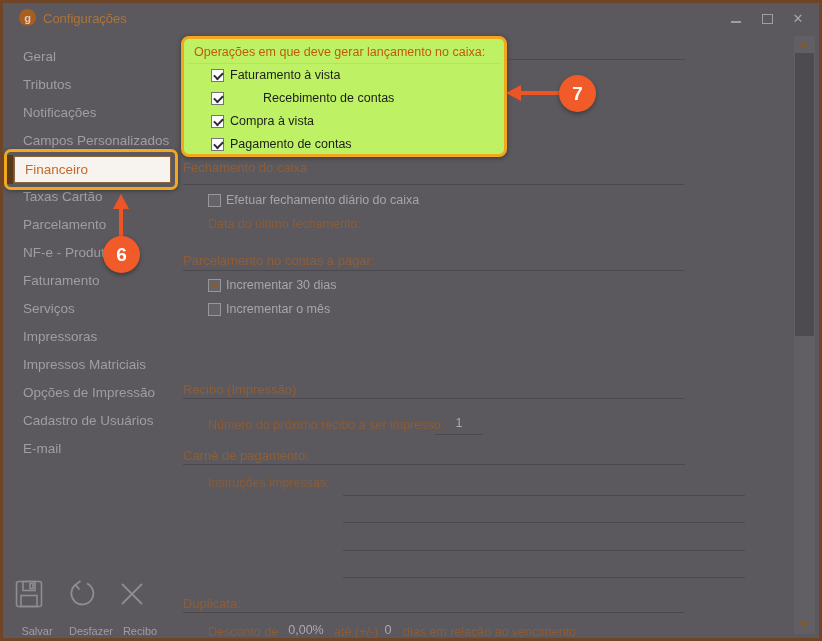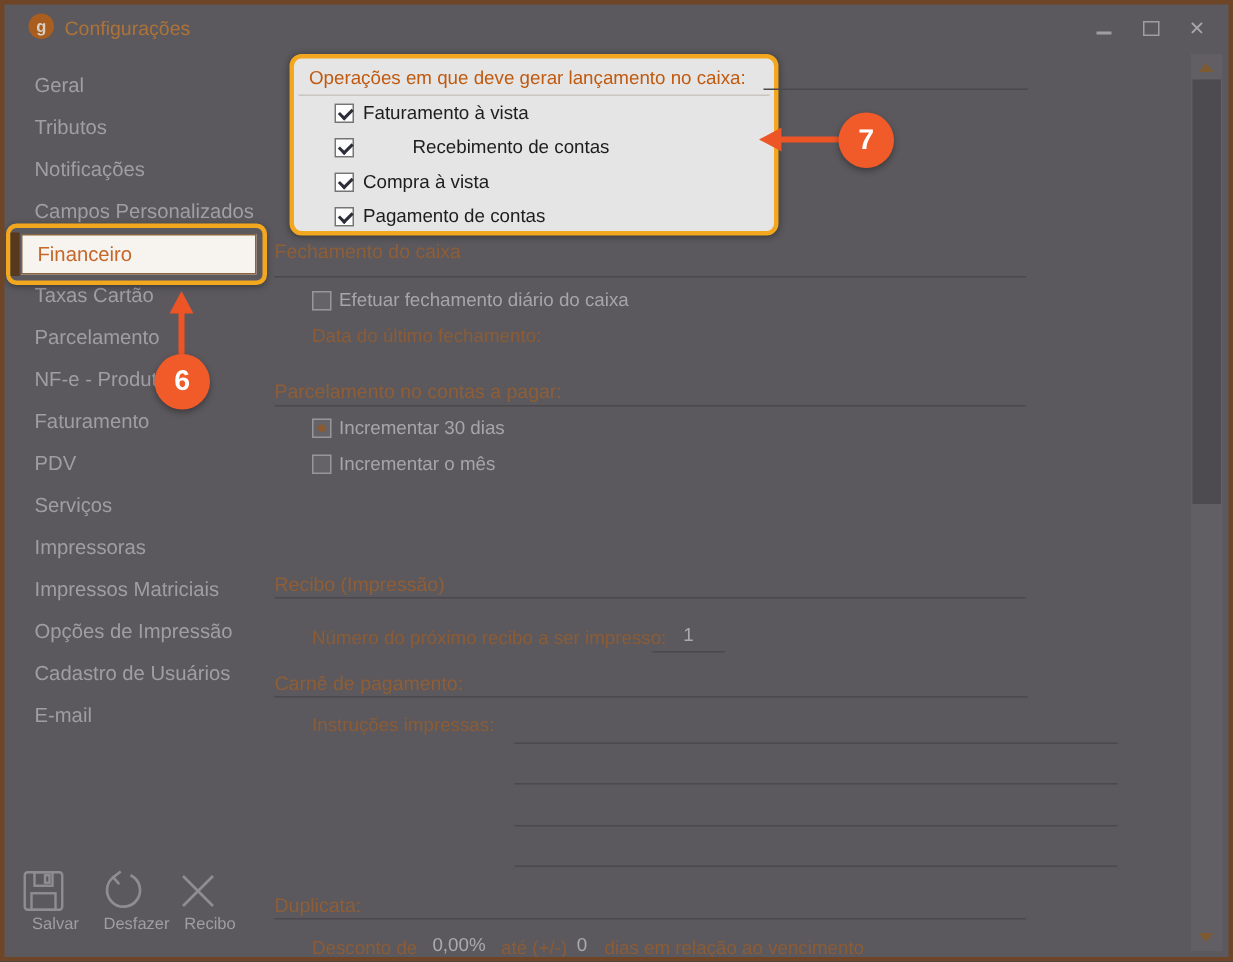--- a/index.html
+++ b/index.html
@@ -21,21 +21,21 @@
   .side-item{height:28px;line-height:28px;padding-left:20px;font-size:13.5px;color:#a09ea2;}
   .side-spacer{height:28px;}
   
   .callout-fin{position:absolute;left:1px;top:146px;width:174px;height:41px;box-sizing:border-box;
                border:3px solid #f3a71e;border-radius:7px;box-shadow:0 1px 4px rgba(0,0,0,.35);padding-left:33px;}
   .fin-strip{position:absolute;left:0;top:3px;bottom:3px;width:6px;background:#57391d;}
   .fin-box{position:absolute;left:7px;top:4px;right:4px;bottom:4px;background:#f7f4f0;
            border:1px solid #8a6440;color:#c4672a;font-size:13.5px;line-height:25px;padding-left:10px;}
   
   .tool{position:absolute;width:56px;text-align:center;}
-  .tool .lbl{font-size:11px;color:#a09ea2;margin-top:2px;padding-left:16px;}
+  .tool .lbl{font-size:11px;color:#a09ea2;margin-top:17px;padding-left:16px;}
   .tool svg{display:block;margin:0 auto;}
   
   .sec-head{position:absolute;font-size:13px;color:#8f5e36;}
   .sec-line{position:absolute;height:1px;background:#4b494d;}
   .dim-label{position:absolute;font-size:12.5px;color:#8c5c36;}
   .dim-value{position:absolute;font-size:12.5px;color:#abA9ad;color:#aba9ad;text-align:center;
              border-bottom:1px solid #4b494d;}
   .cb-dim{position:absolute;width:13px;height:13px;box-sizing:border-box;border:1px solid #98969a;background:#656367;}
   .cb-dim.dot::after{content:'';position:absolute;left:3px;top:3px;width:5px;height:5px;border-radius:50%;background:#8a5a30;}
   .row-label-dim{position:absolute;font-size:12.5px;color:#a7a5a9;}
@@ -49,22 +49,22 @@
   .tri-down{width:0;height:0;border-left:4px solid transparent;border-right:4px solid transparent;border-top:4px solid #9a989c;}
   .dsep{width:1px;height:17px;background:#77757b;margin:0 4px;}
   .cal-btn{display:flex;align-items:center;gap:3px;padding:0 3px;}
   .cal-icon{width:12px;height:11px;box-sizing:border-box;border:1px solid #9a989c;
             background:linear-gradient(#9a989c,#9a989c) 0 3px/12px 1px no-repeat,
                        linear-gradient(#9a989c,#9a989c) 4px 0/1px 11px no-repeat,
                        linear-gradient(#9a989c,#9a989c) 8px 0/1px 11px no-repeat;}
   .cal-arr{width:0;height:0;border-left:4px solid transparent;border-right:4px solid transparent;border-top:4px solid #9a989c;}
   
   .callout-ops{position:absolute;left:178px;top:33px;width:326px;height:121px;box-sizing:border-box;
-               border:3px solid #f3a71e;border-radius:8px;background:#e5e5e5;
-               box-shadow:0 1px 5px rgba(0,0,0,.4);margin-left:12px;}
+               border:3px solid #f3a71e;border-radius:8px;background:#bef264;
+               box-shadow:0 1px 5px rgba(0,0,0,.4);}
   .ops-head{position:absolute;left:10px;top:6px;font-size:12.5px;color:#c05a10;white-space:nowrap;}
   .ops-underline{position:absolute;left:3px;right:3px;top:24px;height:1px;background:#c9c6c2;}
   .op-row{position:absolute;left:27px;display:flex;align-items:center;gap:6px;}
   .cb-bright{position:relative;width:13px;height:13px;box-sizing:border-box;border:1px solid #757575;
              background:#fdfdfd;}
   .cb-bright::after{content:'';position:absolute;left:2px;top:2px;width:7px;height:4px;
                     border-left:2px solid #2d2d3a;border-bottom:2px solid #2d2d3a;transform:rotate(-45deg);}
   .op-row .op-lbl{font-size:12.5px;color:#1d1d1d;}
   .line-cont{position:absolute;left:506px;top:56px;width:176px;height:1px;background:#4b494d;}
   
@@ -107,21 +107,20 @@
   <div class="side-list">
     <div class="side-item">Geral</div>
     <div class="side-item">Tributos</div>
     <div class="side-item">Notificações</div>
     <div class="side-item">Campos Personalizados</div>
     <div class="side-spacer"></div>
     <div class="side-item">Taxas Cartão</div>
     <div class="side-item">Parcelamento</div>
     <div class="side-item">NF-e - Produtos</div>
     <div class="side-item">Faturamento</div>
-    <div class="side-item">PDV</div>
     <div class="side-item">Serviços</div>
     <div class="side-item">Impressoras</div>
     <div class="side-item">Impressos Matriciais</div>
     <div class="side-item">Opções de Impressão</div>
     <div class="side-item">Cadastro de Usuários</div>
     <div class="side-item">E-mail</div>
   </div>
 
   <div class="callout-fin">
     <span class="fin-strip"></span>

